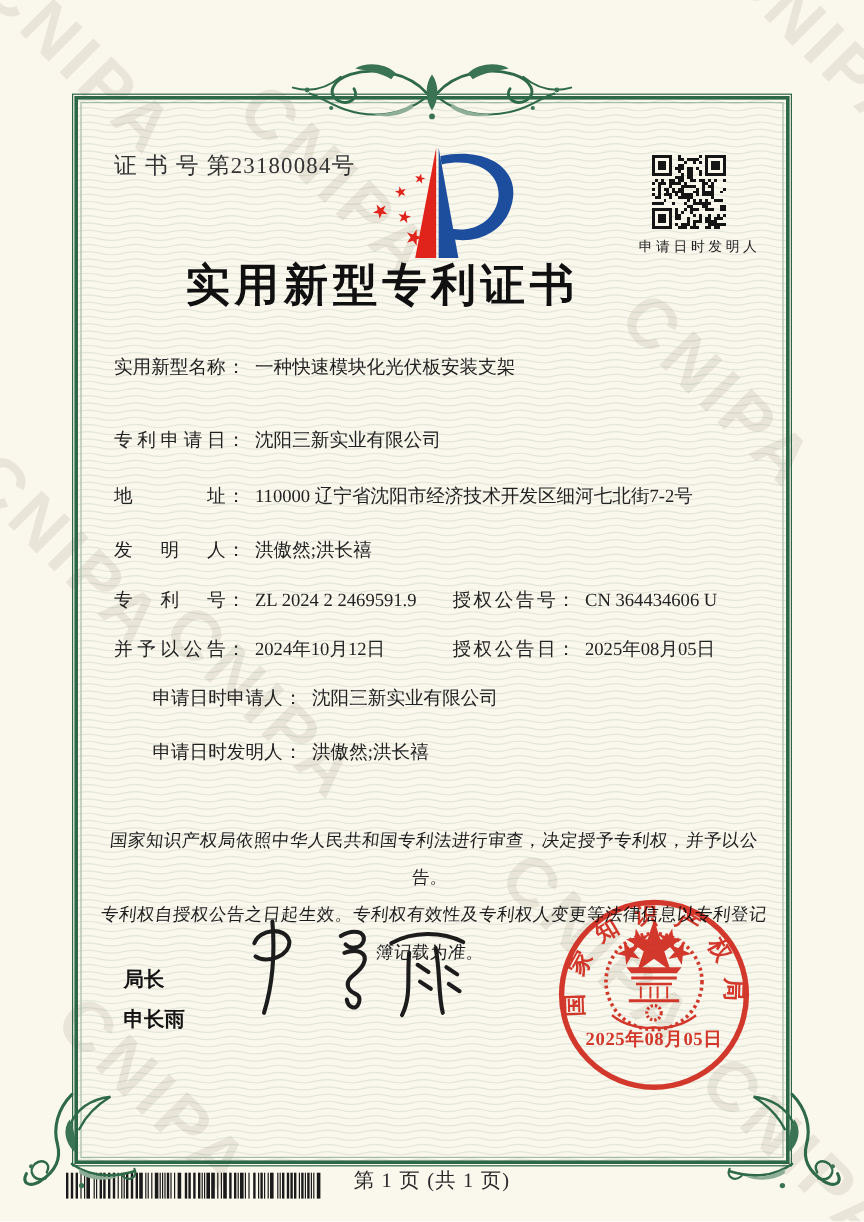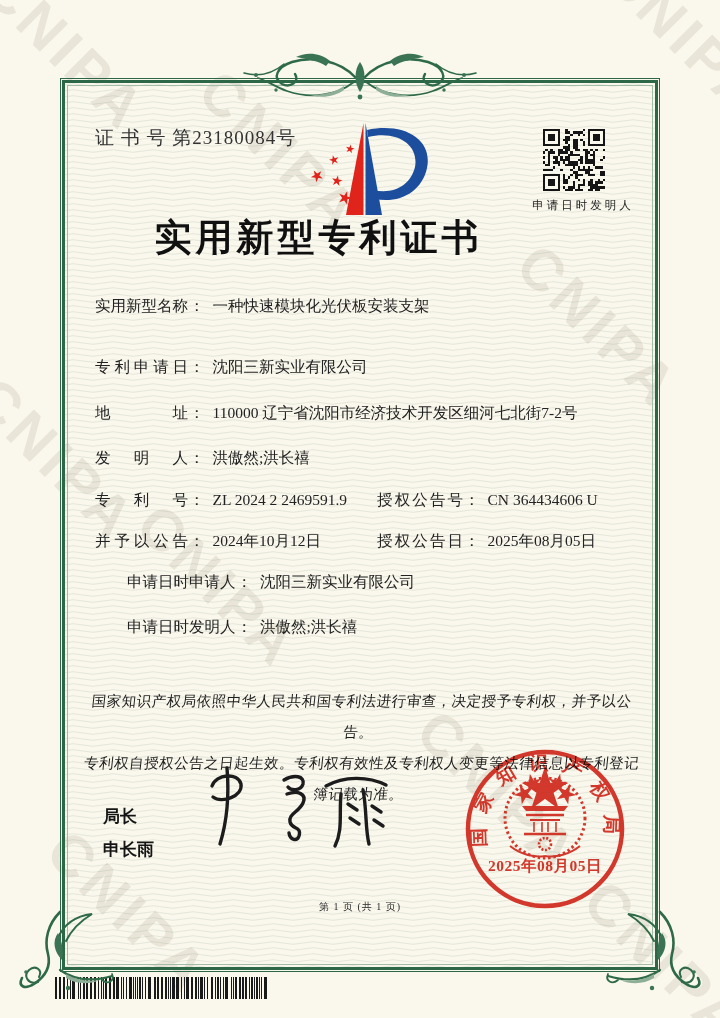--- a/index.html
+++ b/index.html
@@ -45,22 +45,22 @@
 
   .signer{position:absolute;left:103px;top:800px;font-family:"Liberation Sans","DejaVu Sans",sans-serif;
       font-size:17px;font-weight:bold;color:#141414;line-height:33px;}
   .signature{position:absolute;left:198px;top:760px;}
 
   .seal{position:absolute;left:460px;top:744px;z-index:4;opacity:0.93;mix-blend-mode:multiply;}
   .seal text{font-weight:bold;}
   .seal-arc{font-size:19px;letter-spacing:13px;fill:#cf281c;}
   .seal-date{font-size:15.5px;letter-spacing:0.5px;fill:#cf281c;text-anchor:middle;}
 
-  .page-no{position:absolute;left:0;top:900px;width:720px;text-align:center;
-      font-size:10px;color:#2a2a2a;letter-spacing:1px;}
+  .page-no{position:absolute;left:0;top:972px;width:720px;text-align:center;
+      font-size:17px;color:#2a2a2a;letter-spacing:1px;}
 
   .barcode{position:absolute;left:55px;top:977px;z-index:3;}
 
   .ornament{position:absolute;z-index:4;}
   .orn-top{left:240px;top:50px;}
   .orn-bl{left:16px;top:908px;}
   .orn-br{left:604px;top:908px;}
   .green{stroke:#2e6a47;fill:none;stroke-linecap:round;}
   .greenf{fill:#3a7454;stroke:none;}
   .greenl{fill:#8fae97;stroke:none;}

